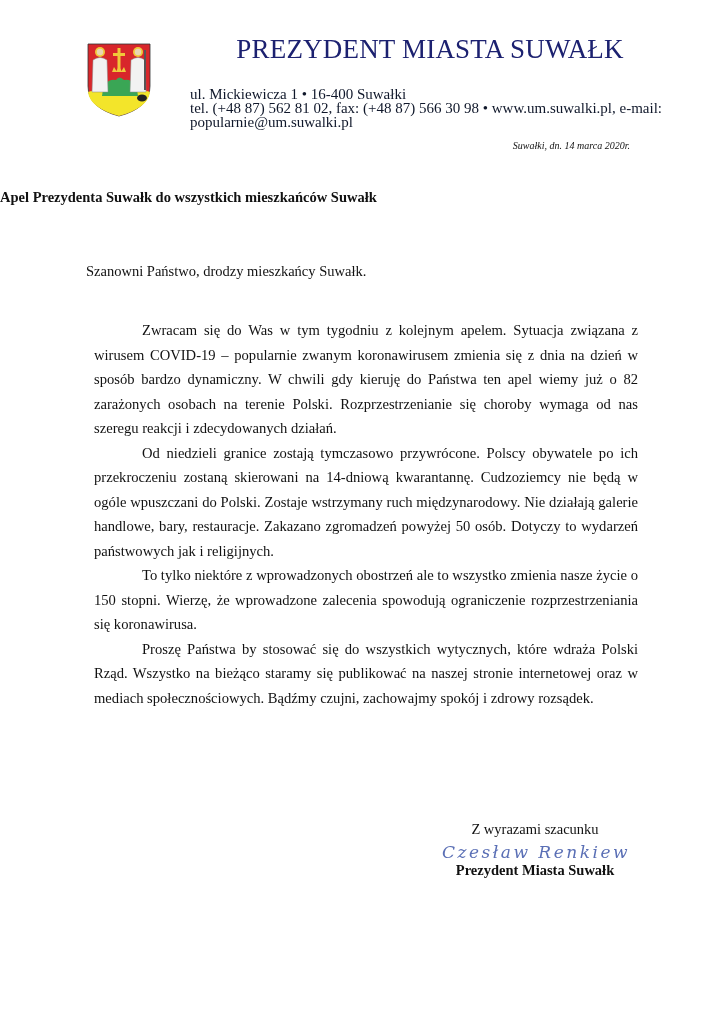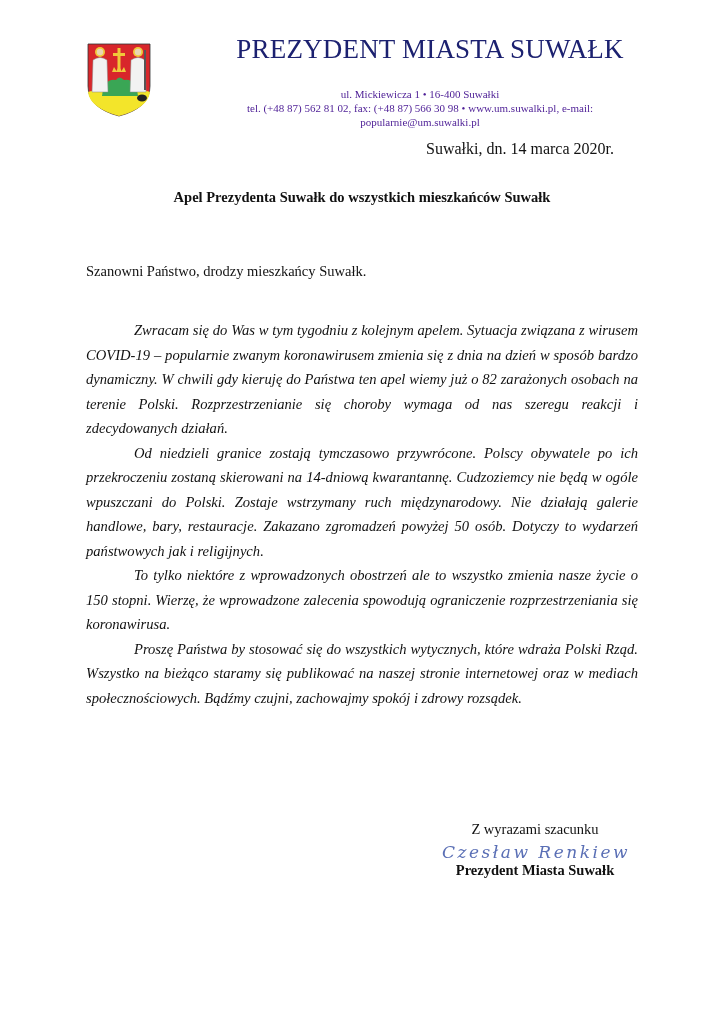--- a/index.html
+++ b/index.html
@@ -32,60 +32,60 @@
       text-align: center;
       font-size: 27px;
       color: #1c2170;
       letter-spacing: 0.2px;
       white-space: nowrap;
     }
     .letterhead-contact {
       position: absolute;
       left: 190px; top: 87px;
       width: 460px;
-      text-align: center;
-      font-size: 11px;
+      text-align: left;
+      font-size: 15px;
       line-height: 14px;
-      color: #4c1d95;
+      color: #0f172a;
     }
     .letterhead-contact div { white-space: nowrap; }
     .date-line {
       position: absolute;
-      right: 102px; top: 140px;
-      font-size: 16px;
+      right: 86px; top: 140px;
+      font-size: 10px;
       white-space: nowrap;
+      font-style: italic;
     }
     .doc-heading {
       position: absolute;
       left: 0; top: 189px;
       width: 724px;
-      text-align: center;
+      text-align: left;
       font-size: 14.5px;
       font-weight: bold;
       white-space: nowrap;
     }
     .salutation {
       position: absolute;
       left: 86px; top: 263px;
       font-size: 14.5px;
       font-weight: normal;
       white-space: nowrap;
     }
     .body-text {
       position: absolute;
       left: 86px; top: 318px;
       width: 552px;
       font-size: 14.6px;
       line-height: 24.5px;
     }
     .body-text p {
-      margin: 0 0 0 0;
+      margin: 0 0 0 8px;
       text-indent: 48px;
       text-align: justify;
-      font-style: italic;
     }
     .closing {
       position: absolute;
       right: 86px; top: 820px;
       text-align: center;
       font-size: 14.5px;
     }
     .closing .regards { white-space: nowrap; line-height: 18px; }
     .signature {
       display: block;

